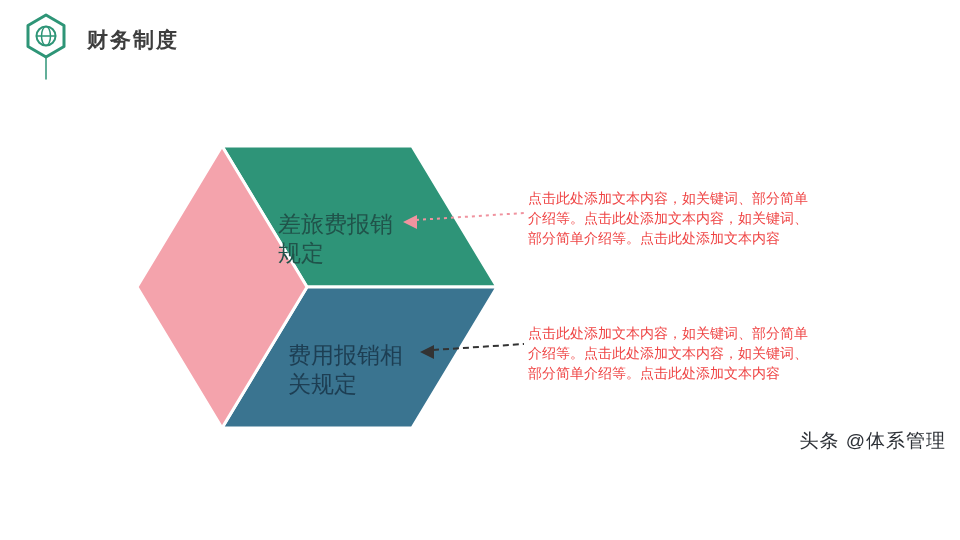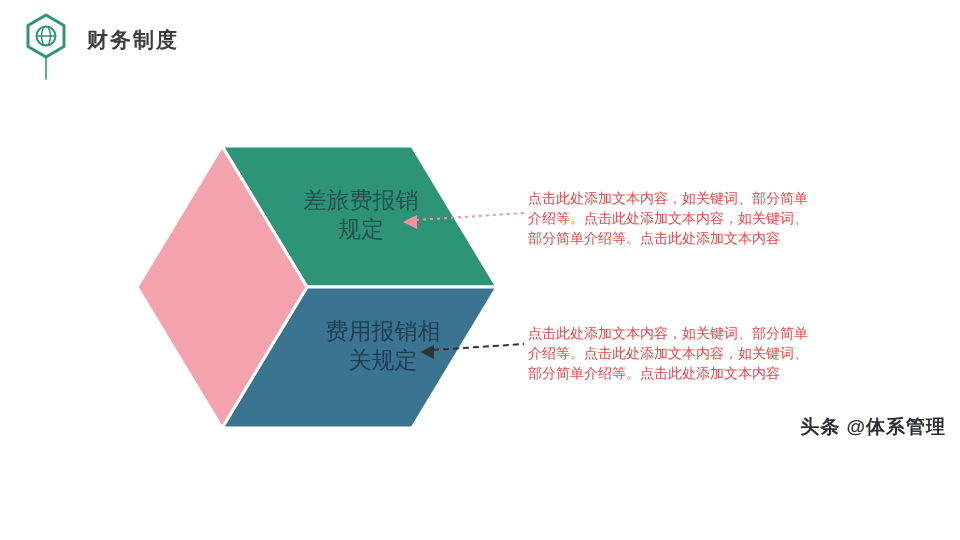--- a/index.html
+++ b/index.html
@@ -16,54 +16,55 @@
     position: absolute;
     left: 87px;
     top: 26px;
     font-size: 21px;
     font-weight: 700;
     color: #3d3d3d;
     letter-spacing: 2px;
   }
   .face-label {
     position: absolute;
-    text-align: center;
+    text-align: left;
     white-space: pre-line;
+    margin-top: 24px;
   }
   .label-left {
     left: 142px; top: 246px; width: 160px;
     font-size: 24px; line-height: 31px;
     color: #ffffff; letter-spacing: 1px;
   }
   .label-top {
     left: 278px; top: 186px; width: 166px;
     font-size: 23px; line-height: 29px;
     color: #20534a;
   }
   .label-bottom {
-    left: 300px; top: 317px; width: 166px;
+    left: 288px; top: 317px; width: 166px;
     font-size: 23px; line-height: 29px;
     color: #1d3e53;
   }
   .annotation {
     position: absolute;
     width: 336px;
     font-size: 14px;
     line-height: 20px;
     color: #ef4444;
     white-space: pre-line;
   }
   .annotation-1 { left: 528px; top: 188px; }
   .annotation-2 { left: 528px; top: 323px; }
   .watermark {
     position: absolute;
     right: 14px;
-    bottom: 28px;
+    bottom: 14px;
     font-size: 19px;
-    font-weight: 700;
+    font-weight: 400;
     color: #2c3036;
     letter-spacing: 1px;
     margin-top: 12px;
   }
 </style>
 </head>
 <body>
 
 <div class="slide">
 

